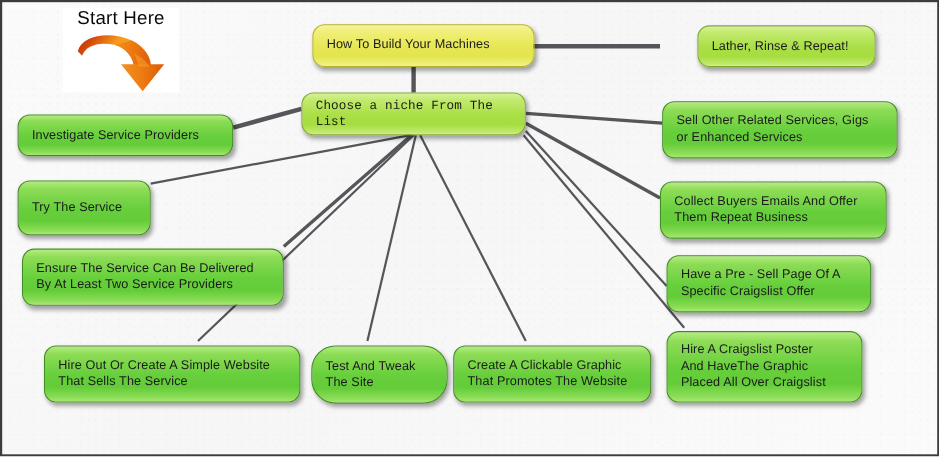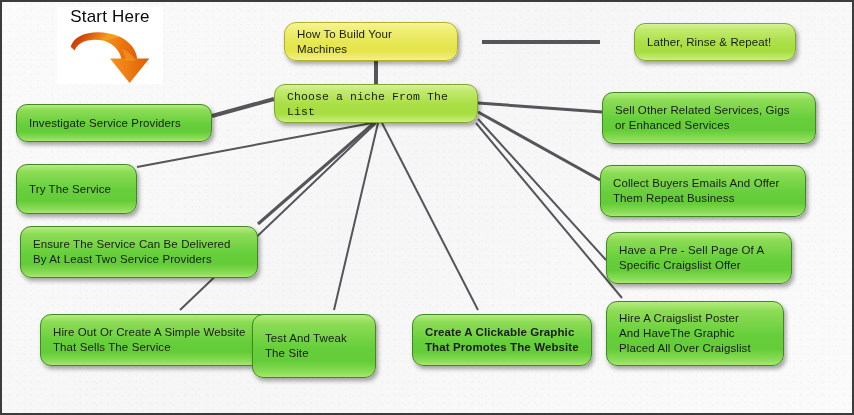--- a/index.html
+++ b/index.html
@@ -120,35 +120,35 @@
           <stop offset="100%" stop-color="#d85c07"></stop>
         </linearGradient>
       </defs>
       <path d="M6,20 C10,5 36,1 56,10 C68,16 72,26 72,34 L58,34 C58,25 52,17 40,14 C26,11 14,14 10,24 Z" fill="url(#arrTop)"></path>
       <path d="M56,10 C70,17 74,27 74,36 L58,36 C58,26 50,17 40,14 Z" fill="url(#arrBody)"></path>
       <path d="M46,32 L86,32 L66,57 Z" fill="url(#arrHead)"></path>
       <path d="M58,22 C66,26 70,30 72,34 L62,34 C61,29 60,25 58,22 Z" fill="#f6a42a" opacity="0.55"></path>
     </svg>
   </div>
 
-<div class="node yellow" style="left: 282px; top: 20px; width: 174px; height: 39px; border-radius: 12px;"><span class="label">How To Build Your Machines</span></div>
+<div class="node yellow" style="left: 282px; top: 20px; width: 202px; height: 39px;"><span class="label">How To Build Your Machines</span></div>
     <div class="node yellowgreen" style="left: 598px; top: 21px; width: 162px; height: 38px; margin-left: 34px;"><span class="label">Lather, Rinse &amp; Repeat!</span></div>
     <div class="node yellowgreen" style="left: 272px; top: 82px; width: 204px; height: 39px; font-family: Liberation Mono, monospace;"><span class="label">Choose a niche From The List</span></div>
     <div class="node" style="left: 14px; top: 102px; width: 196px; height: 38px;"><span class="label">Investigate Service Providers</span></div>
     <div class="node" style="left: 600px; top: 90px; width: 214px; height: 52px;"><span class="label">Sell Other Related Services, Gigs
 or Enhanced Services</span></div>
     <div class="node" style="left: 14px; top: 162px; width: 121px; height: 50px;"><span class="label">Try The Service</span></div>
     <div class="node" style="left: 598px; top: 163px; width: 206px; height: 52px;"><span class="label">Collect Buyers Emails And Offer
 Them Repeat Business</span></div>
     <div class="node" style="left: 18px; top: 224px; width: 238px; height: 52px;"><span class="label">Ensure The Service Can Be Delivered
 By At Least Two Service Providers</span></div>
     <div class="node" style="left: 604px; top: 230px; width: 186px; height: 52px;"><span class="label">Have a Pre - Sell Page Of A
 Specific Craigslist Offer</span></div>
     <div class="node" style="left: 18px; top: 312px; width: 233px; height: 52px; margin-left: 20px;"><span class="label">Hire Out Or Create A Simple Website
 That Sells The Service</span></div>
-    <div class="node" style="left: 250px; top: 312px; width: 124px; height: 64px;"><span class="label">Test And Tweak
+    <div class="node" style="left: 281px; top: 312px; width: 124px; height: 53px; border-radius: 22px;"><span class="label">Test And Tweak
 The Site</span></div>
-    <div class="node" style="left: 410px; top: 312px; width: 180px; height: 52px; font-weight: bold;"><span class="label">Create A Clickable Graphic
+    <div class="node" style="left: 410px; top: 312px; width: 180px; height: 52px;"><span class="label">Create A Clickable Graphic
 That Promotes The Website</span></div>
     <div class="node" style="left: 604px; top: 299px; width: 178px; height: 65px;"><span class="label">Hire A Craigslist Poster
 And HaveThe Graphic
 Placed All Over Craigslist</span></div>
   </div>
 
 </body></html>

